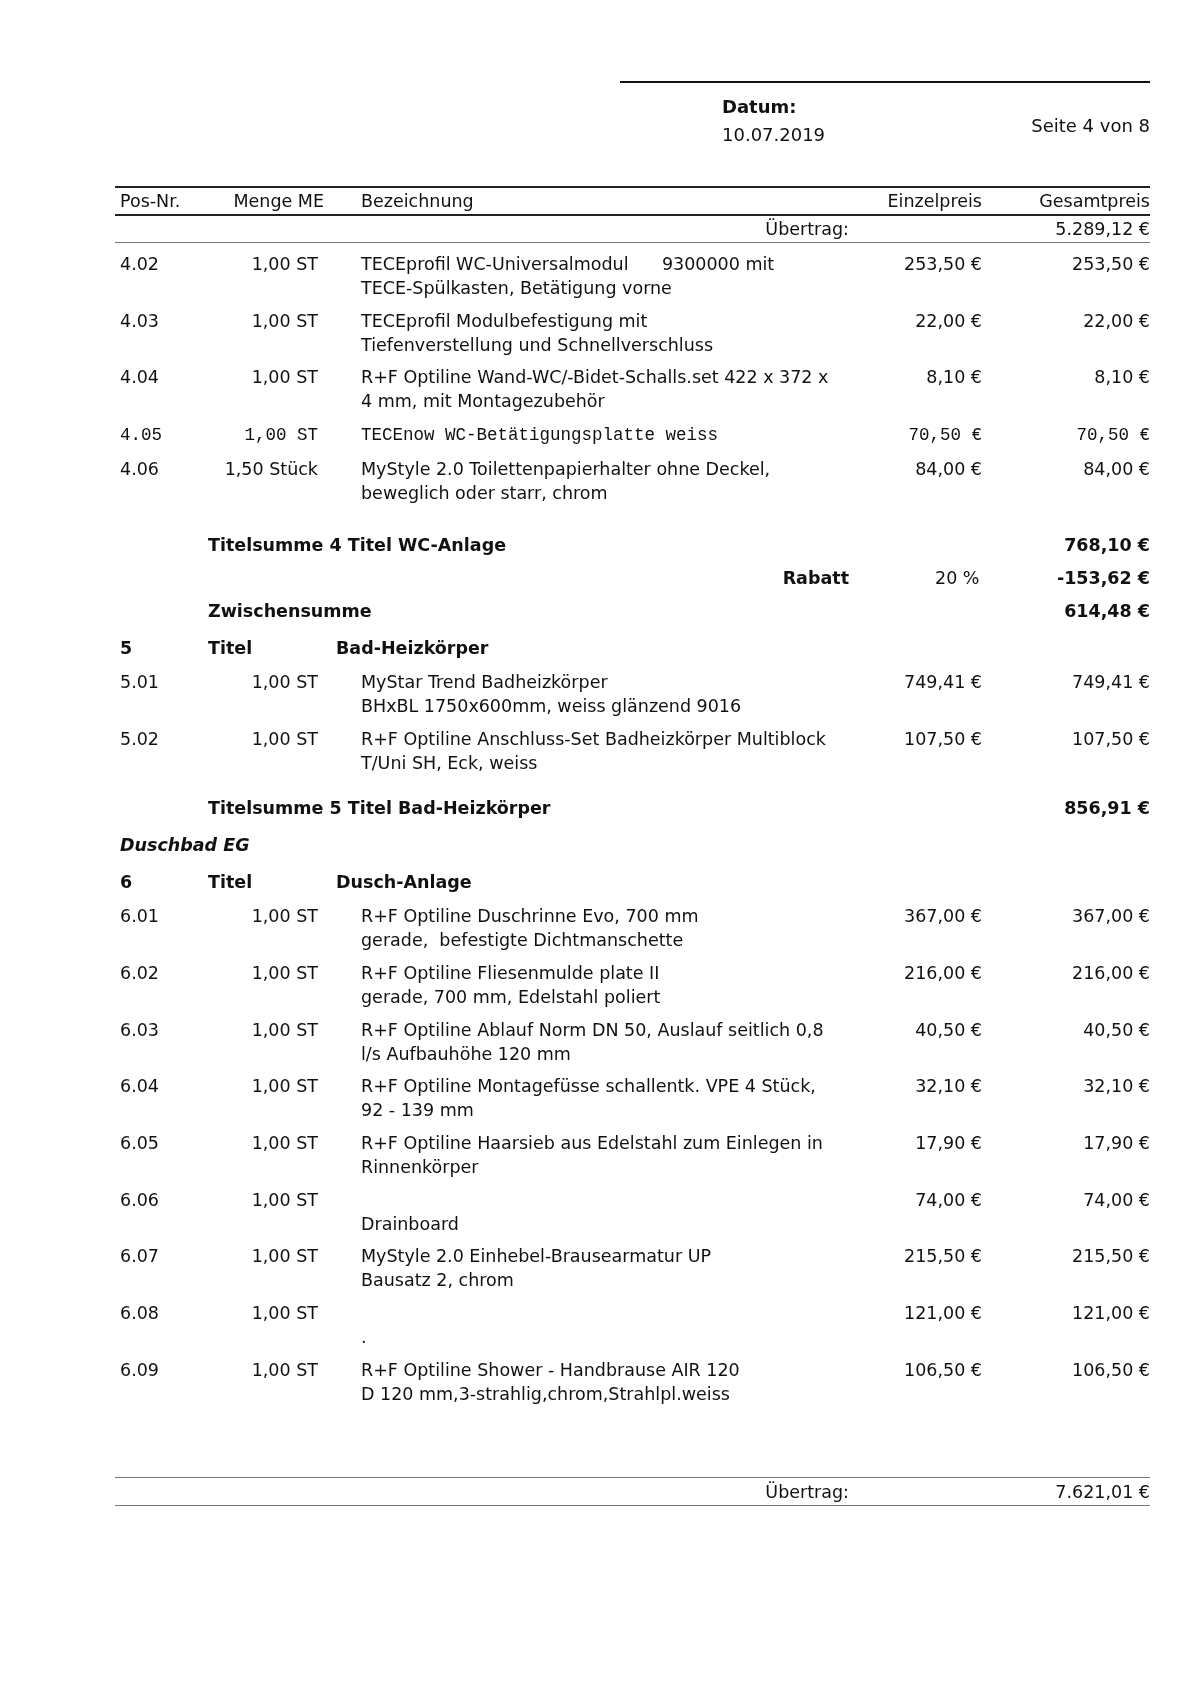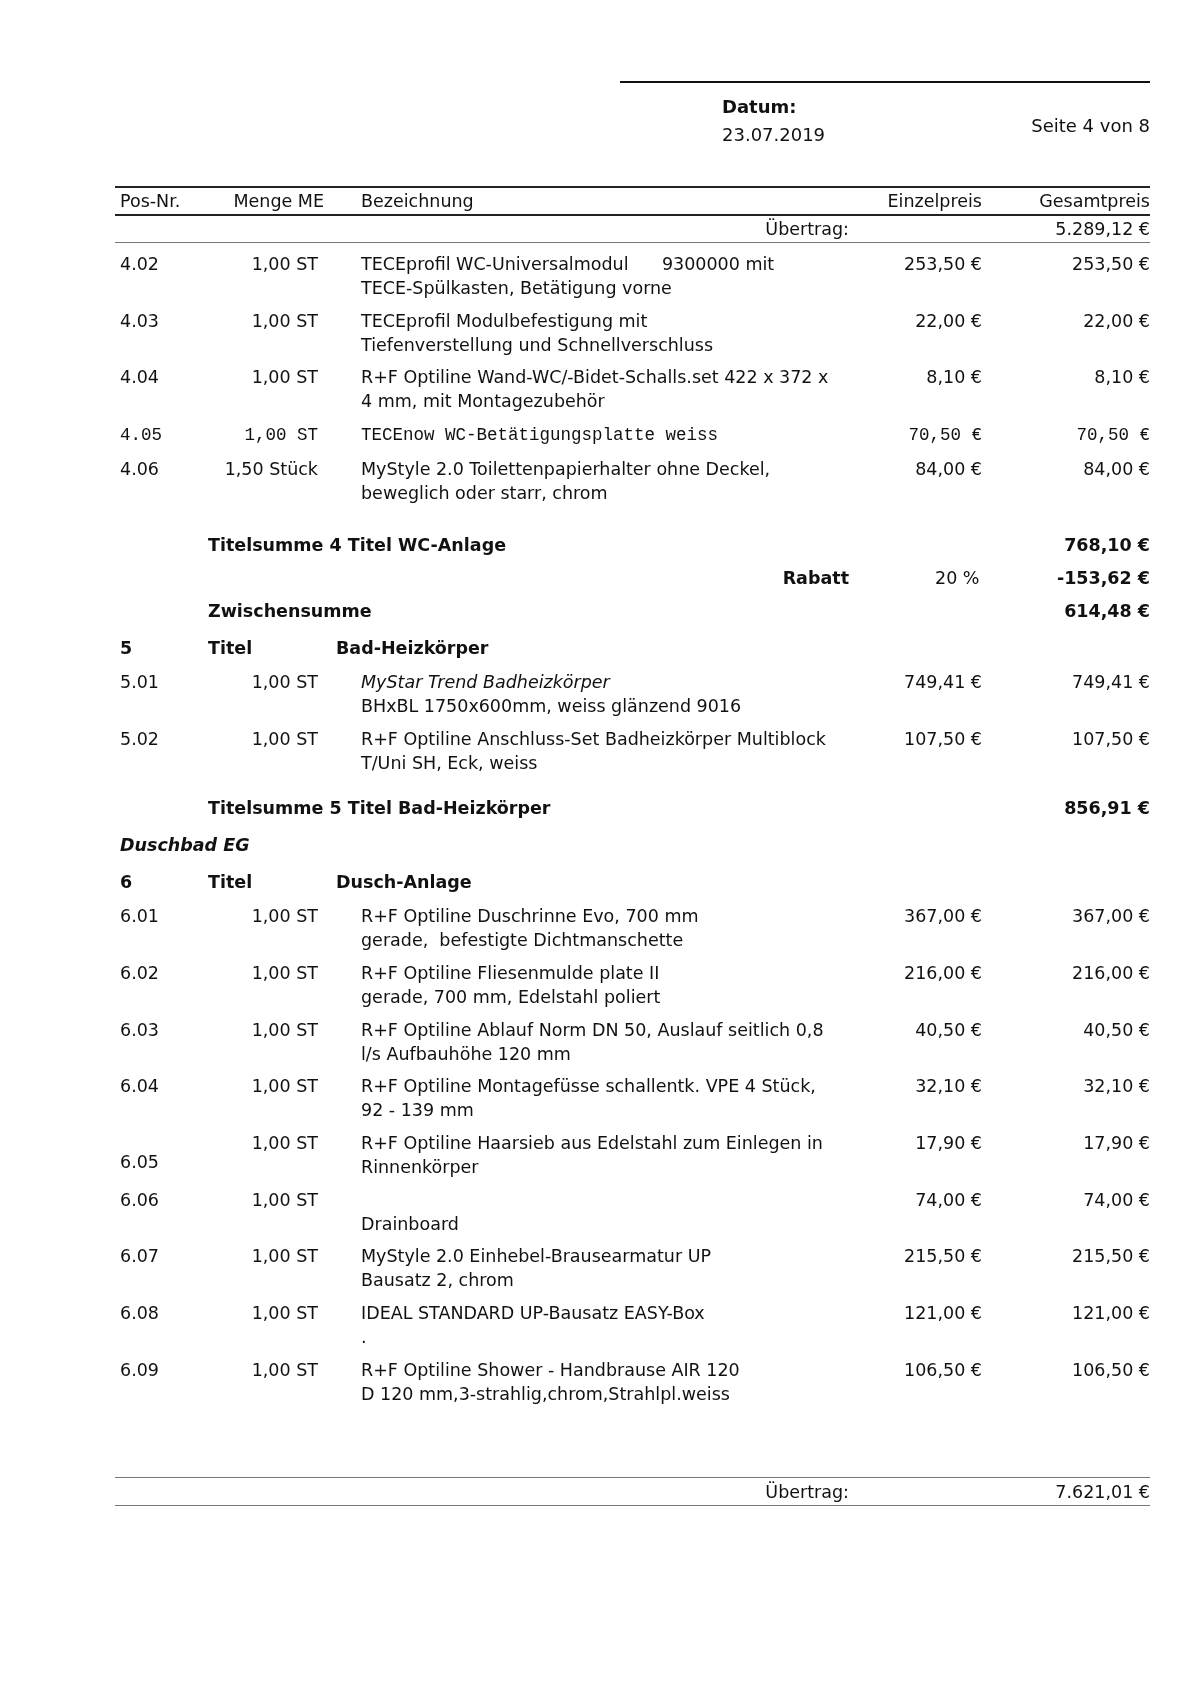--- a/index.html
+++ b/index.html
@@ -31,21 +31,21 @@
   .c-titel-name { position: absolute; left: 336px; }
   .bold { font-weight: bold; }
   .bi { font-weight: bold; font-style: italic; }
   .desc2 { position: absolute; left: 361px; top: 24px; }
 </style>
 </head>
 <body>
 
 <div class="abs sigline"></div>
 <div class="abs datum-label">Datum:</div>
-<div class="abs datum-value">23.07.2019</div>
+<div class="abs datum-value">10.07.2019</div>
 <div class="abs page-info">Seite 4 von 8</div>
 
 <div class="hr dark" style="top:186px"></div>
 <div class="row" style="top:189px">
   <span class="c-pos">Pos-Nr.</span>
   <span class="c-qty" style="left:180px;width:144px;text-align:right">Menge ME</span>
   <span class="c-desc">Bezeichnung</span>
   <span class="c-unit">Einzelpreis</span>
   <span class="c-total">Gesamtpreis</span>
 </div>
@@ -115,21 +115,21 @@
 
 <div class="row bold" style="top:636px">
   <span class="c-pos">5</span>
   <span class="c-titel">Titel</span>
   <span class="c-titel-name">Bad-Heizkörper</span>
 </div>
 <div id="s5items">
     <div class="row" style="top: 670px; height: 48px;">
       <span class="c-pos" style="white-space: pre;">5.01</span>
       <span class="c-qty" style="white-space: pre;">1,00 ST</span>
-      <span class="c-desc" style="white-space: pre; font-style: italic;">MyStar Trend Badheizkörper</span>
+      <span class="c-desc" style="white-space: pre;">MyStar Trend Badheizkörper</span>
       <span class="desc2" style="white-space: pre;">BHxBL 1750x600mm, weiss glänzend 9016</span>
       <span class="c-unit" style="white-space: pre;">749,41 €</span>
       <span class="c-total" style="white-space: pre;">749,41 €</span>
     </div>
     <div class="row" style="top: 727px; height: 48px;">
       <span class="c-pos" style="white-space: pre;">5.02</span>
       <span class="c-qty" style="white-space: pre;">1,00 ST</span>
       <span class="c-desc" style="white-space: pre;">R+F Optiline Anschluss-Set Badheizkörper Multiblock</span>
       <span class="desc2" style="white-space: pre;">T/Uni SH, Eck, weiss</span>
       <span class="c-unit" style="white-space: pre;">107,50 €</span>
@@ -177,21 +177,21 @@
     </div>
     <div class="row" style="top: 1074px; height: 48px;">
       <span class="c-pos" style="white-space: pre;">6.04</span>
       <span class="c-qty" style="white-space: pre;">1,00 ST</span>
       <span class="c-desc" style="white-space: pre;">R+F Optiline Montagefüsse schallentk. VPE 4 Stück,</span>
       <span class="desc2" style="white-space: pre;">92 - 139 mm</span>
       <span class="c-unit" style="white-space: pre;">32,10 €</span>
       <span class="c-total" style="white-space: pre;">32,10 €</span>
     </div>
     <div class="row" style="top: 1131px; height: 48px;">
-      <span class="c-pos" style="white-space: pre; margin-top: 19px;">6.05</span>
+      <span class="c-pos" style="white-space: pre;">6.05</span>
       <span class="c-qty" style="white-space: pre;">1,00 ST</span>
       <span class="c-desc" style="white-space: pre;">R+F Optiline Haarsieb aus Edelstahl zum Einlegen in</span>
       <span class="desc2" style="white-space: pre;">Rinnenkörper</span>
       <span class="c-unit" style="white-space: pre;">17,90 €</span>
       <span class="c-total" style="white-space: pre;">17,90 €</span>
     </div>
     <div class="row" style="top: 1188px; height: 48px;">
       <span class="c-pos" style="white-space: pre;">6.06</span>
       <span class="c-qty" style="white-space: pre;">1,00 ST</span>
       <span class="desc2" style="white-space: pre;">Drainboard</span>
@@ -202,21 +202,20 @@
       <span class="c-pos" style="white-space: pre;">6.07</span>
       <span class="c-qty" style="white-space: pre;">1,00 ST</span>
       <span class="c-desc" style="white-space: pre;">MyStyle 2.0 Einhebel-Brausearmatur UP</span>
       <span class="desc2" style="white-space: pre;">Bausatz 2, chrom</span>
       <span class="c-unit" style="white-space: pre;">215,50 €</span>
       <span class="c-total" style="white-space: pre;">215,50 €</span>
     </div>
     <div class="row" style="top: 1301px; height: 48px;">
       <span class="c-pos" style="white-space: pre;">6.08</span>
       <span class="c-qty" style="white-space: pre;">1,00 ST</span>
-      <span class="c-desc" style="white-space: pre;">IDEAL STANDARD UP-Bausatz EASY-Box</span>
       <span class="desc2" style="white-space: pre;">.</span>
       <span class="c-unit" style="white-space: pre;">121,00 €</span>
       <span class="c-total" style="white-space: pre;">121,00 €</span>
     </div>
     <div class="row" style="top: 1358px; height: 48px;">
       <span class="c-pos" style="white-space: pre;">6.09</span>
       <span class="c-qty" style="white-space: pre;">1,00 ST</span>
       <span class="c-desc" style="white-space: pre;">R+F Optiline Shower - Handbrause AIR 120</span>
       <span class="desc2" style="white-space: pre;">D 120 mm,3-strahlig,chrom,Strahlpl.weiss</span>
       <span class="c-unit" style="white-space: pre;">106,50 €</span>

